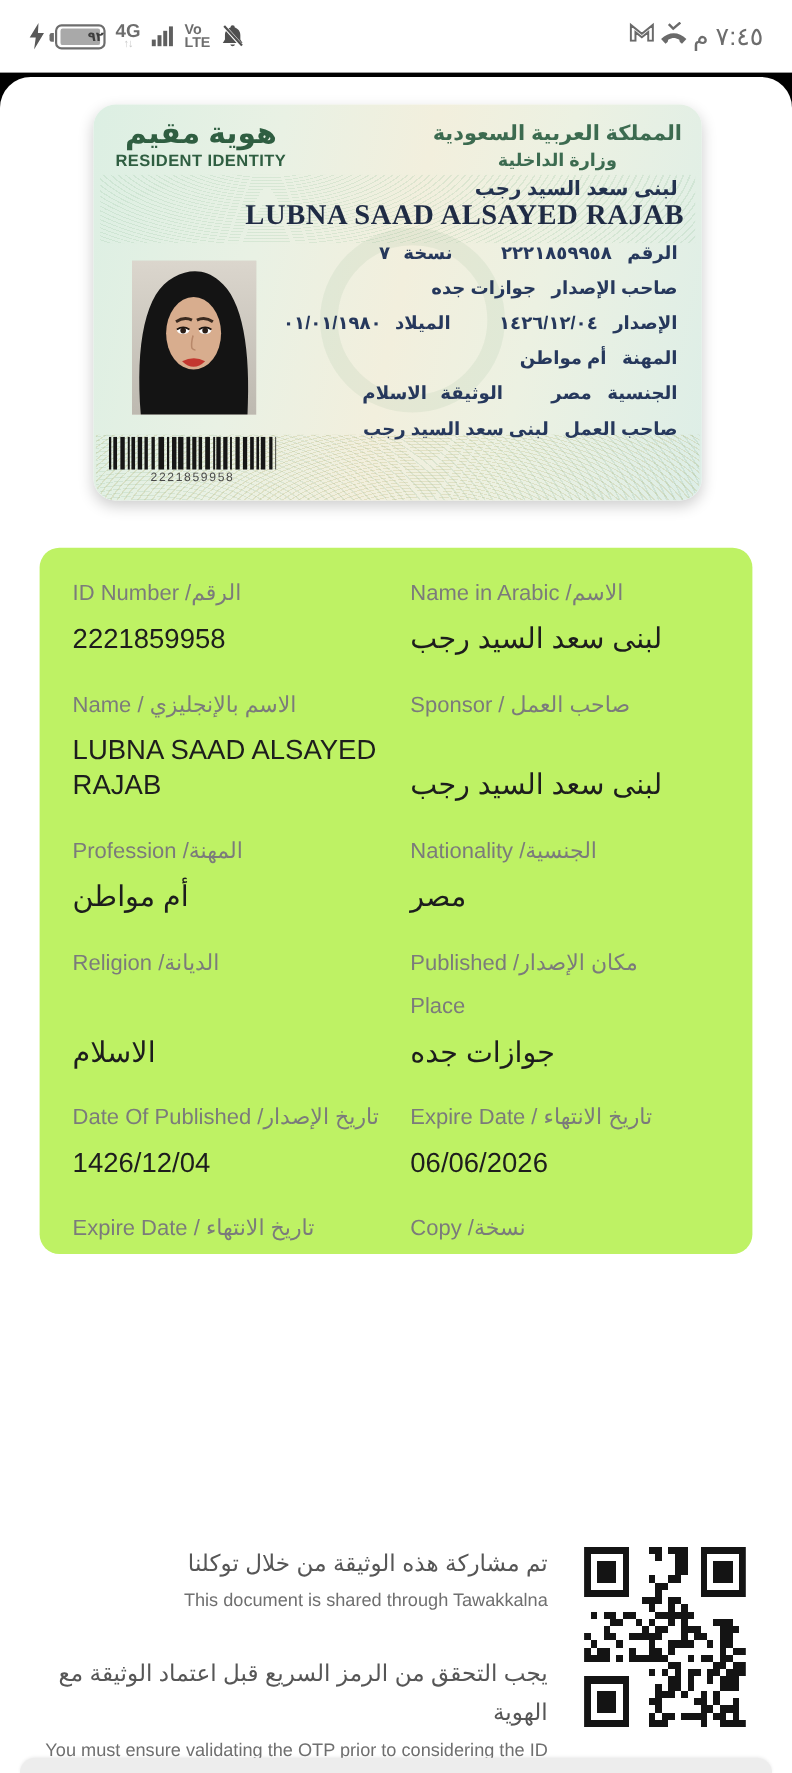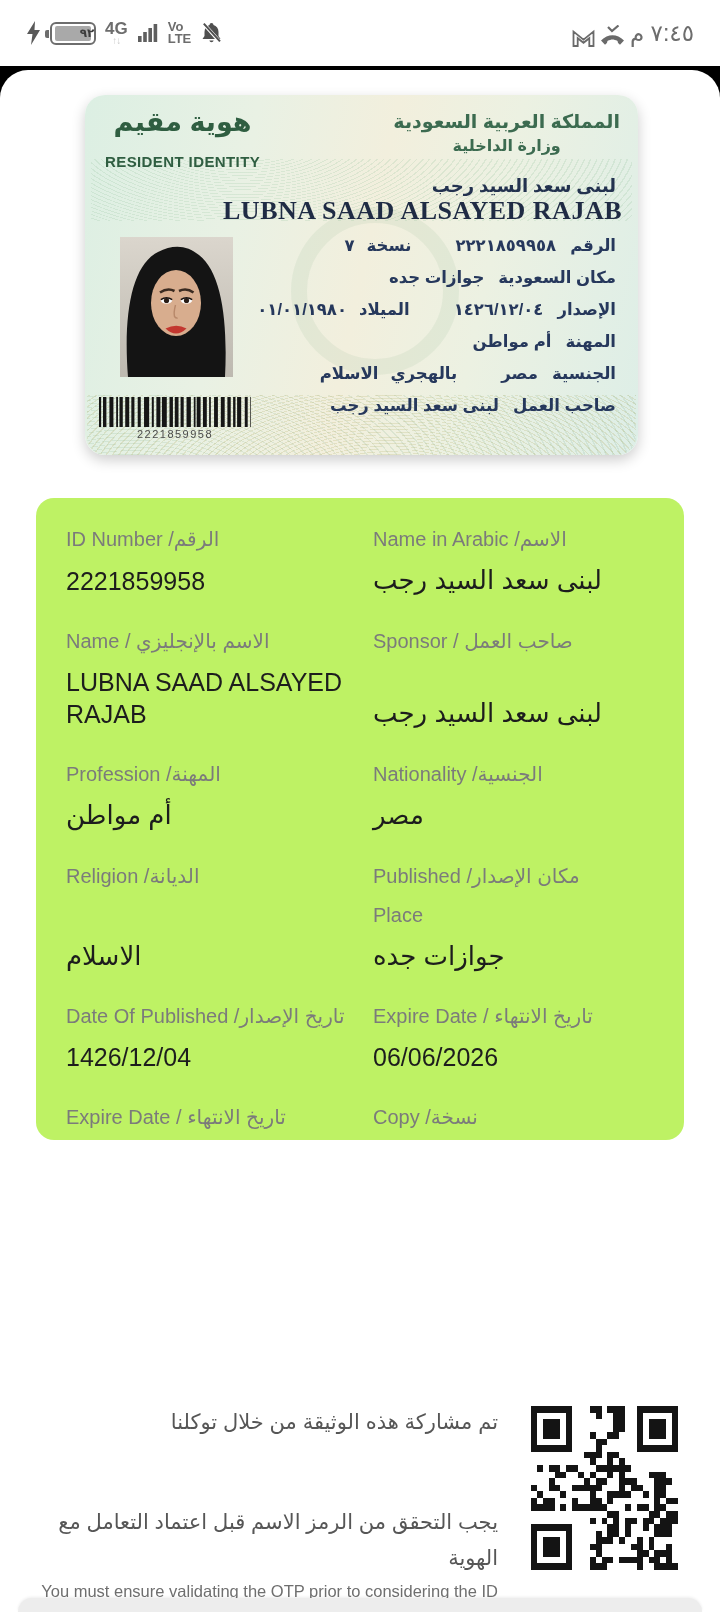--- a/index.html
+++ b/index.html
@@ -4,21 +4,21 @@
 <style>
   * { margin:0; padding:0; box-sizing:border-box; }
   html,body { background:#fff; }
   body { font-family:"Liberation Sans","DejaVu Sans",sans-serif; }
   .screen { position:relative; width:720px; height:1612px; background:#fff; overflow:hidden; margin:0 auto; }
 
   
   .status-bar { position:absolute; top:0; left:0; right:0; height:66px;
     display:flex; align-items:center; justify-content:space-between; padding:0 26px; background:#fff; z-index:5; }
   .sb-left { display:flex; align-items:center; gap:9px; }
-  .sb-right { display:flex; align-items:flex-end; gap:4px; }
+  .sb-right { display:flex; align-items:flex-start; gap:4px; }
   .battery { position:relative; width:46px; height:23px; border:2.5px solid #6d6d6d; border-radius:6px; background:#fff;
     display:flex; align-items:center; justify-content:center; }
   .battery::before { content:""; position:absolute; left:-7px; top:6px; width:4px; height:8px; background:#6d6d6d; border-radius:2px 0 0 2px; }
   .battery-fill { width:36px; height:15px; background:#a9a9a9; border-radius:2px; display:flex; align-items:center; justify-content:center;padding-left:28px; }
   .battery-fill span { font-size:12px; font-weight:bold; color:#3d3d3d; }
   .net4g { display:flex; flex-direction:column; align-items:center; line-height:1; }
   .net4g .g { font-size:17px; font-weight:bold; color:#6d6d6d; }
   .net4g .arr { font-size:10px; color:#c9c9c9; letter-spacing:-1px; margin-top:-1px; }
   .volte { display:flex; flex-direction:column; line-height:0.95;justify-content:flex-end; }
   .volte span { font-size:13px; font-weight:bold; color:#6d6d6d; }
@@ -37,21 +37,21 @@
     background:repeating-radial-gradient(130px 60px at 28% -50%, rgba(140,190,150,.20) 0 1.5px, transparent 1.5px 6px); }
   .g-bottom { position:absolute; bottom:0; left:2px; right:2px; height:60px; border-radius:0 0 18px 18px;
     background:repeating-radial-gradient(150px 70px at 55% 165%, rgba(175,170,95,.22) 0 1.5px, transparent 1.5px 6px),
                repeating-radial-gradient(170px 85px at 8% 175%, rgba(120,170,130,.16) 0 1.5px, transparent 1.5px 7px); }
   .emblem-ring { position:absolute; left:206px; top:112px; width:168px; height:168px; border-radius:50%;
     border:16px solid rgba(105,150,115,.09); }
   .card-header { position:relative; display:flex; justify-content:space-between; align-items:flex-start; padding:15px 18px 0 20px; }
   .hdr-left { font-size:13px; font-weight:bold; color:#2f5e41; line-height:1.9; letter-spacing:.2px; white-space:nowrap; }
   .hdr-center { text-align:center; margin-top:-4px; }
   .title-ar { font-size:27px; font-weight:bold; color:#2f5e41; direction:rtl; }
-  .title-en { font-size:15px; font-weight:bold; color:#2f5e41; letter-spacing:.4px; margin-top:15px; }
+  .title-en { font-size:15px; font-weight:bold; color:#2f5e41; letter-spacing:.4px; margin-top:1px; }
   .hdr-right { text-align:center; direction:rtl; color:#3c6b50; font-weight:bold; }
   .hdr-right .hr1 { font-size:19px; }
   .hdr-right .hr2 { font-size:16px; margin-top:3px; }
   .card-name-ar { position:relative; text-align:right; direction:rtl; padding-right:22px; margin-top:5px;
     font-size:18px; font-weight:bold; color:#23324f; }
   .card-name-en { position:relative; text-align:right; padding-right:16px; margin-top:-1px;
     font-family:"Liberation Serif","DejaVu Serif",serif; font-size:26px; font-weight:bold; color:#1f2b44; letter-spacing:.5px; }
   .card-fields { position:relative; direction:rtl; margin:3px 22px 0 160px; color:#26385c; font-size:16.5px; }
   .cf-row { display:flex; direction:rtl; align-items:baseline; gap:14px; height:32px; line-height:32px; white-space:nowrap; }
   .cf-label { font-weight:bold; }
@@ -156,40 +156,40 @@
       <div class="card-fields">
         <div class="cf-row">
           <span class="cf-label">الرقم</span>
           <span class="cf-value cf-num">٢٢٢١٨٥٩٩٥٨</span>
           <span class="pair2">
               <span class="cf-label">نسخة</span>
               <span class="cf-value">٧</span>
             </span>
         </div>
         <div class="cf-row">
-          <span class="cf-label">مكان السعودية</span>
+          <span class="cf-label">صاحب الإصدار</span>
           <span class="cf-value">جوازات جده</span>
         </div>
         <div class="cf-row">
           <span class="cf-label">الإصدار</span>
           <span class="cf-value">١٤٢٦/١٢/٠٤</span>
           <span class="pair2">
               <span class="cf-label">الميلاد</span>
               <span class="cf-value">٠١/٠١/١٩٨٠</span>
             </span>
         </div>
         <div class="cf-row">
           <span class="cf-label">المهنة</span>
           <span class="cf-value">أم مواطن</span>
         </div>
         <div class="cf-row">
           <span class="cf-label">الجنسية</span>
           <span class="cf-value">مصر</span>
           <span class="pair2">
-              <span class="cf-label">بالهجري</span>
+              <span class="cf-label">الوثيقة</span>
               <span class="cf-value">الاسلام</span>
             </span>
         </div>
         <div class="cf-row">
           <span class="cf-label">صاحب العمل</span>
           <span class="cf-value">لبنى سعد السيد رجب</span>
         </div>
       </div>
 
       <div class="photo">
@@ -310,23 +310,24 @@
         </div>
         <div class="dcell">
           <div class="dlabel">Copy /نسخة</div>
 
         </div>
       </div>
     </div>
 
     <div class="share-block" style="top:1334px;">
       <div class="share-ar">تم مشاركة هذه الوثيقة من خلال توكلنا</div>
+      <div class="share-en">This document is shared through Tawakkalna</div>
     </div>
     <div class="share-block" style="top:1434px;">
-      <div class="share-ar">يجب التحقق من الرمز الاسم قبل اعتماد التعامل مع الهوية</div>
+      <div class="share-ar">يجب التحقق من الرمز السريع قبل اعتماد الوثيقة مع الهوية</div>
       <div class="share-en">You must ensure validating the OTP prior to considering the ID an official one</div>
     </div>
 
     <div class="qr">
       <svg id="qr-svg" viewBox="0 0 25 25" preserveAspectRatio="none">
           <rect x="10" y="0" width="1" height="1"></rect>
           <rect x="11" y="0" width="1" height="1"></rect>
           <rect x="13" y="0" width="1" height="1"></rect>
           <rect x="14" y="0" width="1" height="1"></rect>
           <rect x="15" y="0" width="1" height="1"></rect>

